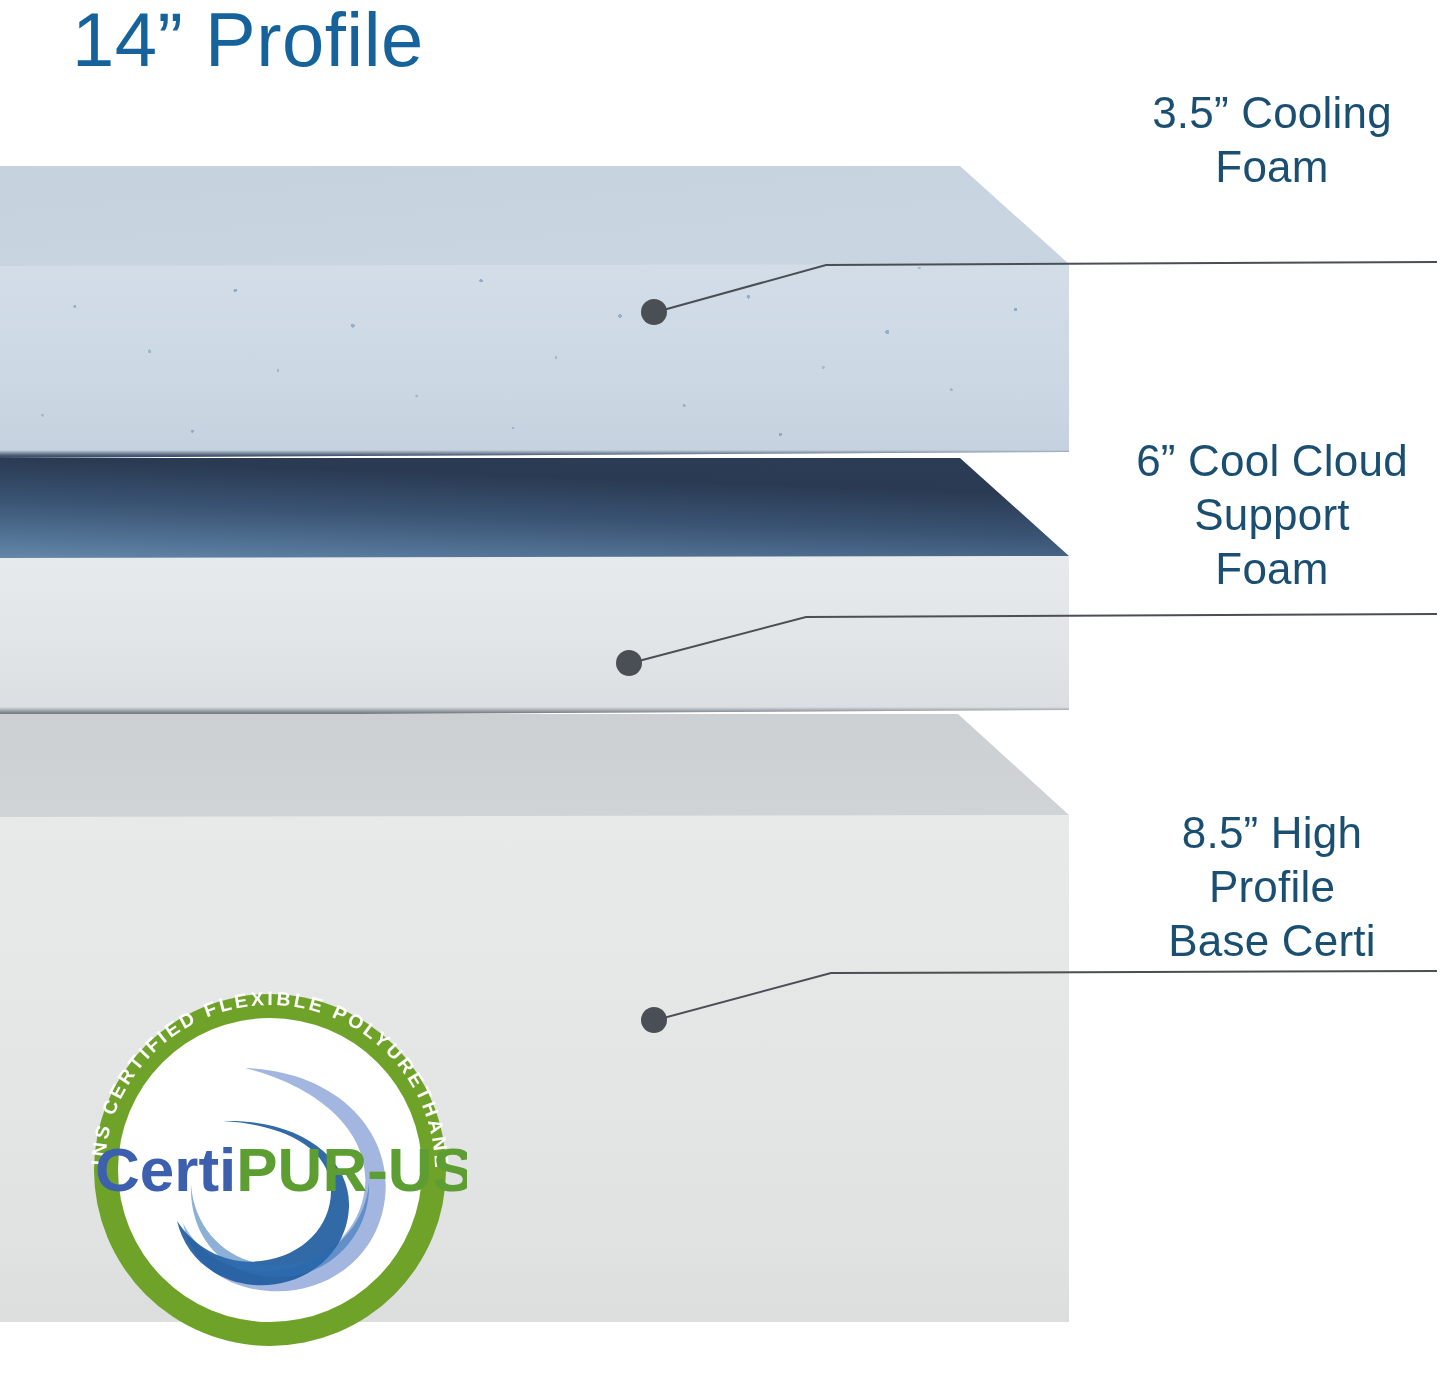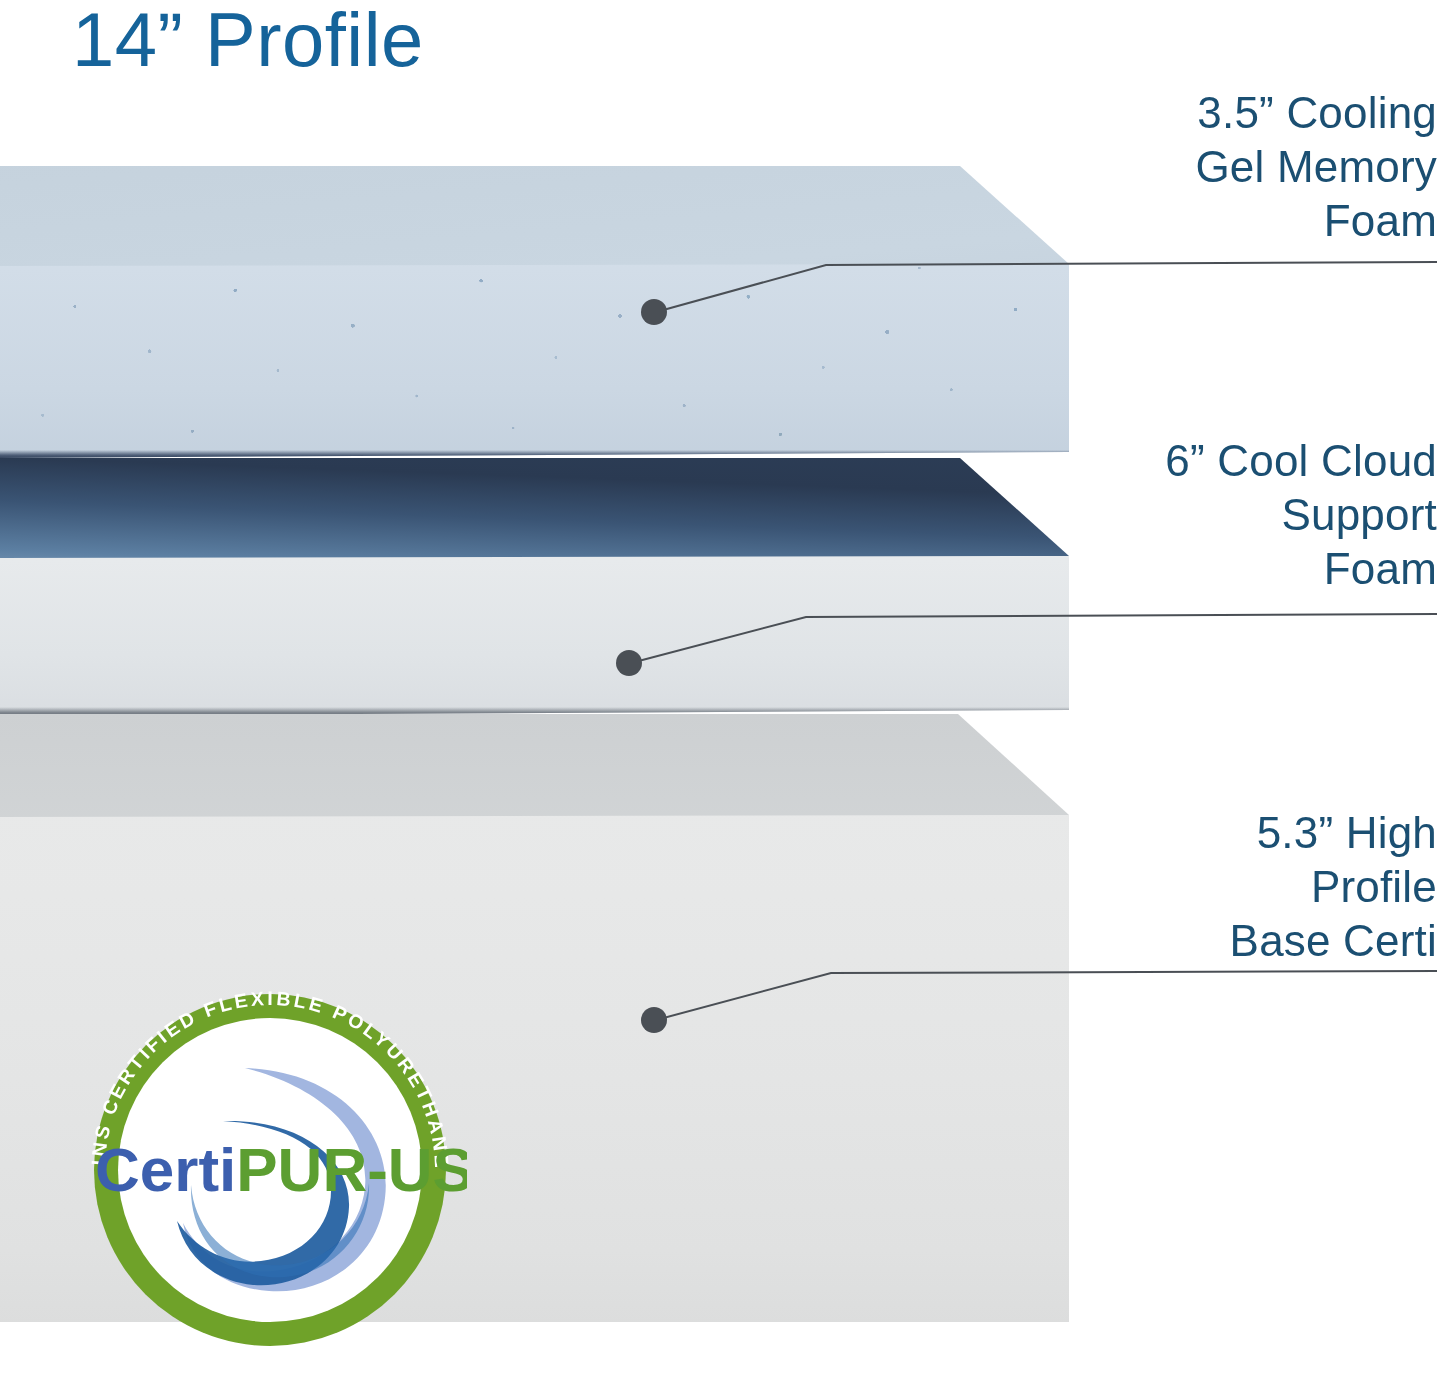--- a/index.html
+++ b/index.html
@@ -146,21 +146,21 @@
   #leaders {
     position: absolute;
     left: 0; top: 0;
     width: 1445px; height: 1374px;
     pointer-events: none;
   }
 
   
   .callout-label {
     position: absolute;
-    text-align: right;
+    text-align: center;
     color: #1B4F72;
     font-size: 44px;
     line-height: 54px;
     font-weight: 400;
     letter-spacing: .2px;
   }
   #label-1 { right: 8px; top: 86px;  width: 330px; }
   #label-2 { right: 8px; top: 434px; width: 330px; }
   #label-3 { right: 8px; top: 806px; width: 330px; }
 
@@ -242,32 +242,31 @@
       <circle cx="654" cy="312" r="13"></circle>
       <circle cx="629" cy="663" r="13"></circle>
       <circle cx="654" cy="1020" r="13"></circle>
     </g>
   </svg>
 
   <div id="page-title">14” Profile</div>
 
   <div class="callout-label" id="label-1">
     <div>3.5” Cooling</div>
-    <div>Gel Memory</div>
     <div>Foam</div>
   </div>
 
   <div class="callout-label" id="label-2">
     <div>6” Cool Cloud</div>
     <div>Support</div>
     <div>Foam</div>
   </div>
 
   <div class="callout-label" id="label-3">
-    <div>5.3” High</div>
+    <div>8.5” High</div>
     <div>Profile</div>
     <div>Base Certi</div>
   </div>
 
   <div id="certipur-badge">
     <svg viewBox="0 0 394 394" width="394" height="394">
       <defs>
         <path id="arcTop" d="M 32 197 A 165 165 0 0 1 362 197"></path>
         <path id="arcBottom" d="M 46 197 A 151 151 0 0 0 348 197"></path>
         <clipPath id="swooshClip">

